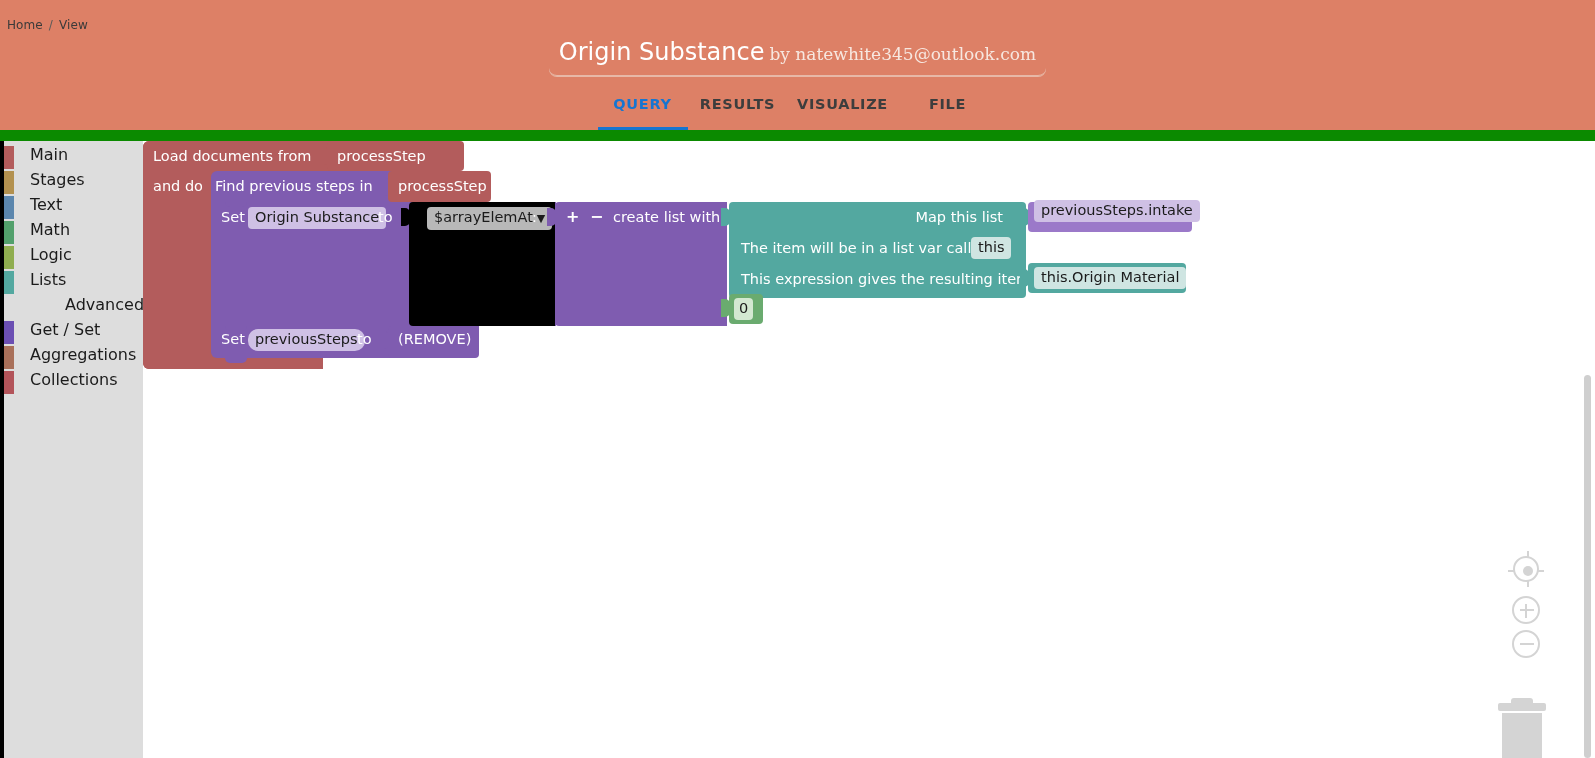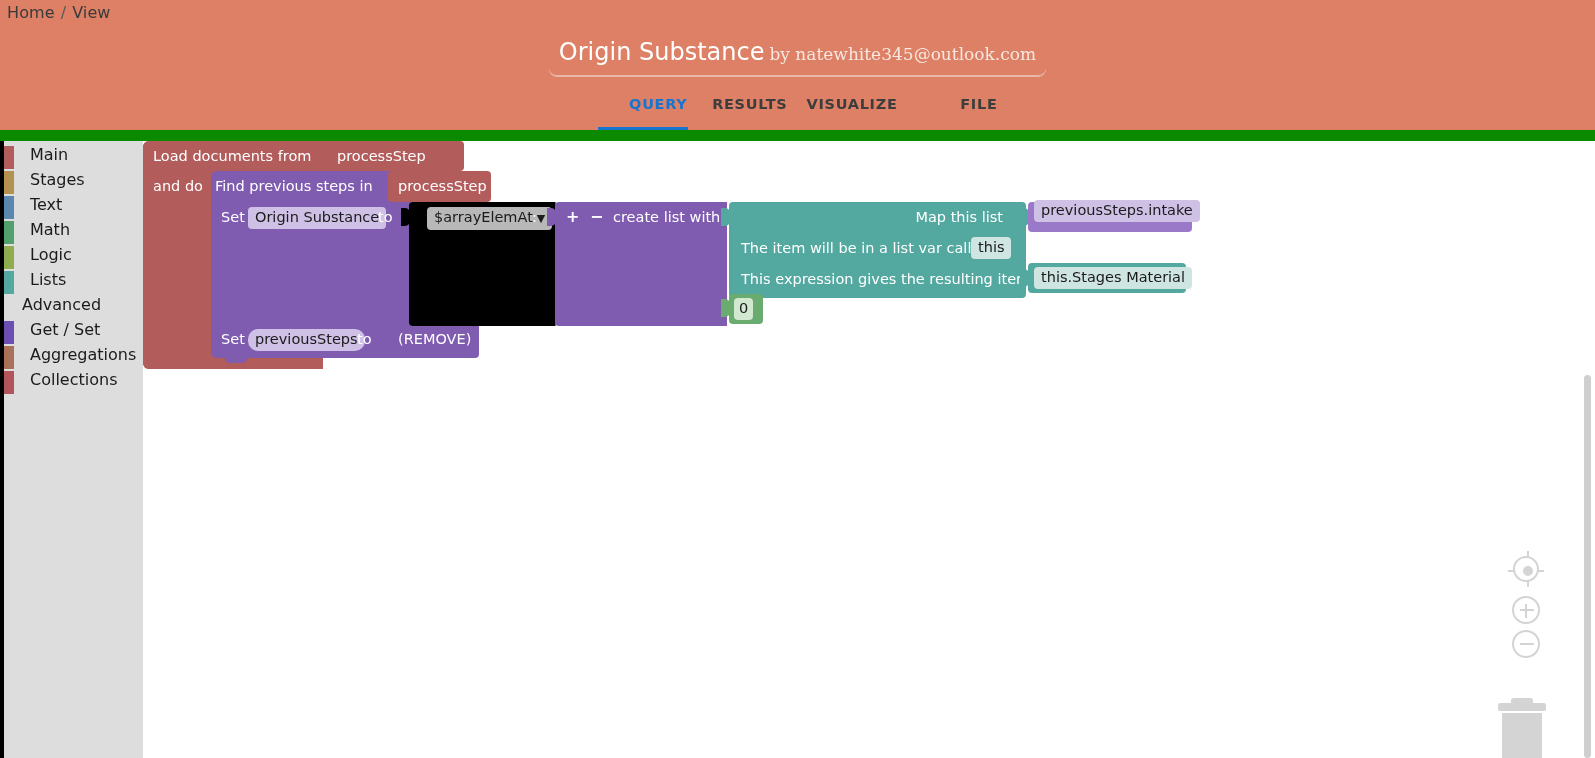--- a/index.html
+++ b/index.html
@@ -10,22 +10,22 @@
     overflow: hidden;
   }
   #app { position: relative; width: 1595px; height: 758px; background:#fff; }
 
   
   .header {
     position: absolute; left: 0; top: 0; width: 1595px; height: 130px;
     background: #dd8066;
   }
   .breadcrumb {
-    position: absolute; left: 7px; top: 3px;
-    font-size: 16px; color: #3a3a3a; letter-spacing: .1px;
+    position: absolute; left: 7px; top: 18px;
+    font-size: 12px; color: #3a3a3a; letter-spacing: .1px;
     white-space: nowrap;
   }
   .breadcrumb .crumb { color:#3a3a3a; }
   .breadcrumb .sep { color:#5a5a5a; padding: 0 6px; }
 
   .titlewrap {
     position: absolute; left: 0; top: 38px; width: 1595px;
     text-align: center;
   }
   .title-inner {
@@ -45,21 +45,21 @@
     padding-left: 5px;
   }
 
   .tabs {
     position: absolute; left: 0; top: 92px; width: 1595px; height: 38px;
     display: flex; justify-content: center; align-items: flex-start;
   }
   .tab {
     font-size: 14.5px; font-weight: bold; letter-spacing: .7px;
     color: #3d3d3d; padding: 4px 0 0 0;
-    text-align: right; cursor: pointer; position: relative;
+    text-align: center; cursor: pointer; position: relative;
     height: 38px;
   }
   .tab.t0 { width: 90px; }
   .tab.t1 { width: 100px; }
   .tab.t2 { width: 110px; }
   .tab.t3 { width: 100px; }
   .tab.active { color: #1675d1; }
   .tab.active::after {
     content: ""; position: absolute; left: 0; right: 0; bottom: 0;
     height: 3px; background: #1675d1;
@@ -80,21 +80,21 @@
     cursor: pointer;
   }
   .tb-swatch {
     position: absolute; left: 3px; top: 1px; width: 11px; height: 23px;
   }
   .tb-label {
     font-size: 16px; color: #1b1b1b; padding-left: 30px;
     font-family: "DejaVu Sans", "Liberation Sans", sans-serif;
     white-space: nowrap;
   }
-  .tb-item.is-header .tb-label { padding-left: 22px; }
+  .tb-item.is-header .tb-label { padding-left: 22px; margin-left: 43px; }
   .tb-spacer { height: 4px; }
 
   
   .leftstrip {
     position: absolute; left: 0; top: 141px; width: 4px; height: 617px;
     background: #000000;
   }
 
   
   .workspace {
@@ -282,21 +282,21 @@
     <div class="plug" style="left:877px; top:67px; background:#53a8a0;"></div>
     <div class="plug" style="left:877px; top:128px; background:#53a8a0;"></div>
 
     <div class="blk" style="left:885px; top:61px; width:164px; height:30px; background:#9b79c9; border-radius:4px;"></div>
     <div class="blk" style="left:891px; top:59px;">
       <span class="field" style="background:#cfc0e5;">previousSteps.intake</span>
     </div>
 
     <div class="blk" style="left:885px; top:122px; width:158px; height:30px; background:#53a8a0; border-radius:4px;"></div>
     <div class="blk" style="left:891px; top:126px;">
-      <span class="field" style="background:#cfe5e2;">this.Stages Material</span>
+      <span class="field" style="background:#cfe5e2;">this.Origin Material</span>
     </div>
 
     <div class="plug" style="left:578px; top:158px; background:#6aab6f;"></div>
     <div class="blk" style="left:586px; top:153px; width:34px; height:30px; background:#6aab6f; border-radius:4px;"></div>
     <div class="blk" style="left:591px; top:157px;">
       <span class="field" style="background:#d3e8d1; padding:1px 5px 2px 5px;">0</span>
     </div>
 
     <div class="blk" style="left:68px; top:185px; width:268px; height:32px; background:#7f5cb0; border-radius:0 0 6px 6px;"></div>
     <div class="bump" style="left:82px; top:185px; background:#7f5cb0;"></div>

